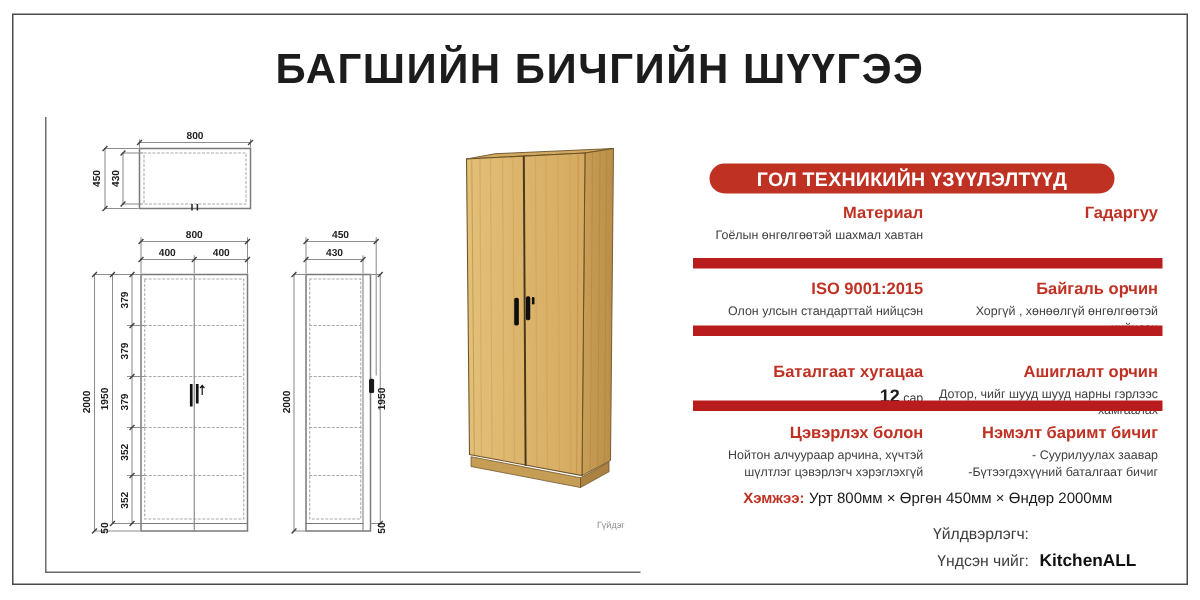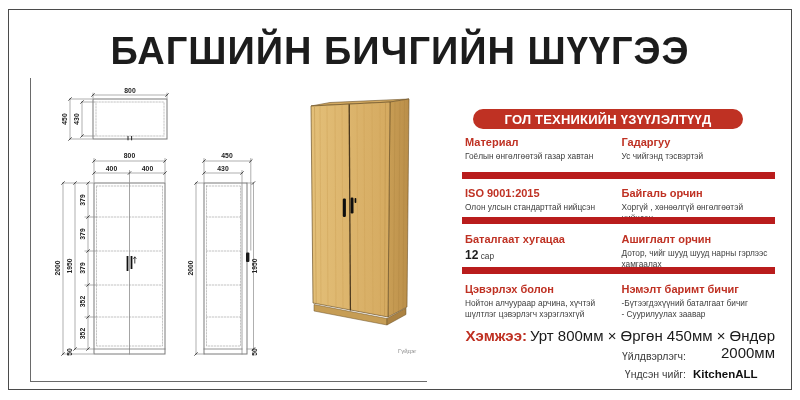--- a/index.html
+++ b/index.html
@@ -2,35 +2,35 @@
 <html><head>
 <meta charset="utf-8">
 <style>
   html,body{margin:0;padding:0;background:#ffffff;}
   .page{position:relative;width:800px;height:400px;background:#fff;overflow:hidden;
         font-family:"Liberation Sans","DejaVu Sans",sans-serif;-webkit-font-smoothing:antialiased;}
   .page-border{position:absolute;left:8px;top:9px;width:782px;height:379px;border:1px solid #4b4b4b;}
   .drawing-frame{position:absolute;left:30px;top:78px;width:396px;height:303px;
                  border-left:1px solid #6a6a6a;border-bottom:1px solid #6a6a6a;}
   .title{position:absolute;left:0;top:30px;width:800px;text-align:center;
-         font-size:38px;font-weight:bold;color:#1c1c1c;letter-spacing:1px;}
+         font-size:28px;font-weight:bold;color:#1c1c1c;letter-spacing:1px;}
   .drawings-svg{position:absolute;left:50px;top:82px;}
   .render-svg{position:absolute;left:293px;top:93px;}
   .render-caption{position:absolute;left:398px;top:348px;width:60px;font-size:6px;color:#8d8d8d;}
   
   .badge{position:absolute;left:473px;top:109px;width:270px;height:20px;background:#bf3123;
          border-radius:12px;color:#fff;font-size:13px;font-weight:bold;letter-spacing:.2px;
          display:flex;align-items:center;justify-content:center;}
   .spec-row{position:absolute;left:462px;width:313px;display:flex;}
   .spec-row.bordered{border-top:7px solid #b91c1c;}
-  .spec-cell{width:50%;text-align:left;padding:0 3px;box-sizing:border-box;}
+  .spec-cell{width:50%;text-align:right;padding:0 3px;box-sizing:border-box;}
   .spec-title{font-size:11px;font-weight:bold;color:#bf3123;margin-bottom:3px;}
   .spec-desc{font-size:8.3px;color:#404040;line-height:1.3;}
   .big-num{font-size:12px;font-weight:bold;color:#1d1d1d;}
-  .size-line{position:absolute;left:462px;top:327px;width:313px;text-align:right;font-size:15px;color:#1a1a1a;}
+  .size-line{position:absolute;left:462px;top:327px;width:313px;text-align:center;font-size:10px;color:#1a1a1a;}
   .size-label{font-weight:bold;color:#bf3123;margin-right:3px;}
   .footer-row{position:absolute;left:540px;width:236px;display:flex;align-items:flex-end;}
   .footer-label{flex:0 0 146px;text-align:right;font-size:10.5px;color:#3c3c3c;}
   .footer-value{flex:1;text-align:left;margin-left:7px;font-size:11.5px;font-weight:bold;color:#101010;}
   svg text{font-family:"Liberation Sans","DejaVu Sans",sans-serif;font-size:6.8px;font-weight:bold;fill:#222;}
 </style>
 </head>
 <body>
 
 <div class="page">
@@ -221,62 +221,61 @@
 
   <div class="render-caption">Гүйдэг</div>
 
   <div class="badge">
     <span>ГОЛ ТЕХНИКИЙН ҮЗҮҮЛЭЛТҮҮД</span>
   </div>
 
   <div class="spec-row" style="top:136px;height:36px;">
     <div class="spec-cell">
       <div class="spec-title">Материал</div>
-      <div class="spec-desc">Гоёлын өнгөлгөөтэй газар хавтан</div>
+      <div class="spec-desc">Гоёлын өнгөлгөөтэй шахмал хавтан</div>
     </div>
     <div class="spec-cell">
       <div class="spec-title">Гадаргуу</div>
-      <div class="spec-desc">Ус чийгэнд тэсвэртэй</div>
     </div>
   </div>
 
   <div class="spec-row bordered" style="top:172px;height:37px;padding-top:8px;">
     <div class="spec-cell">
       <div class="spec-title">ISO 9001:2015</div>
       <div class="spec-desc">Олон улсын стандарттай нийцсэн</div>
     </div>
     <div class="spec-cell">
       <div class="spec-title">Байгаль орчин</div>
       <div class="spec-desc">Хоргүй , хөнөөлгүй өнгөлгөөтэй нийцсэн</div>
     </div>
   </div>
 
-  <div class="spec-row bordered" style="top:217px;height:41px;padding-top:9px;">
+  <div class="spec-row bordered" style="top:217px;height:41px;padding-top:18px;">
     <div class="spec-cell">
       <div class="spec-title">Баталгаат хугацаа</div>
       <div class="spec-desc">
         <span class="big-num">12</span>
         <span>сар</span>
       </div>
     </div>
     <div class="spec-cell">
       <div class="spec-title">Ашиглалт орчин</div>
       <div class="spec-desc">Дотор, чийг шууд шууд нарны гэрлээс хамгаалах</div>
     </div>
   </div>
 
   <div class="spec-row bordered" style="top:267px;height:49px;padding-top:9px;">
     <div class="spec-cell">
       <div class="spec-title">Цэвэрлэх болон</div>
       <div class="spec-desc">Нойтон алчуураар арчина, хүчтэй шүлтлэг цэвэрлэгч хэрэглэхгүй</div>
     </div>
     <div class="spec-cell">
       <div class="spec-title">Нэмэлт баримт бичиг</div>
+      <div class="spec-desc">- Суурилуулах заавар</div>
       <div class="spec-desc">-Бүтээгдэхүүний баталгаат бичиг</div>
-      <div class="spec-desc">- Суурилуулах заавар</div>
     </div>
   </div>
 
   <div class="size-line">
     <span class="size-label">Хэмжээ:</span><span>Урт 800мм × Өргөн 450мм × Өндөр 2000мм</span>
   </div>
 
   <div class="footer-row" style="top:350px;">
     <span class="footer-label">Үйлдвэрлэгч:</span>
   </div>

